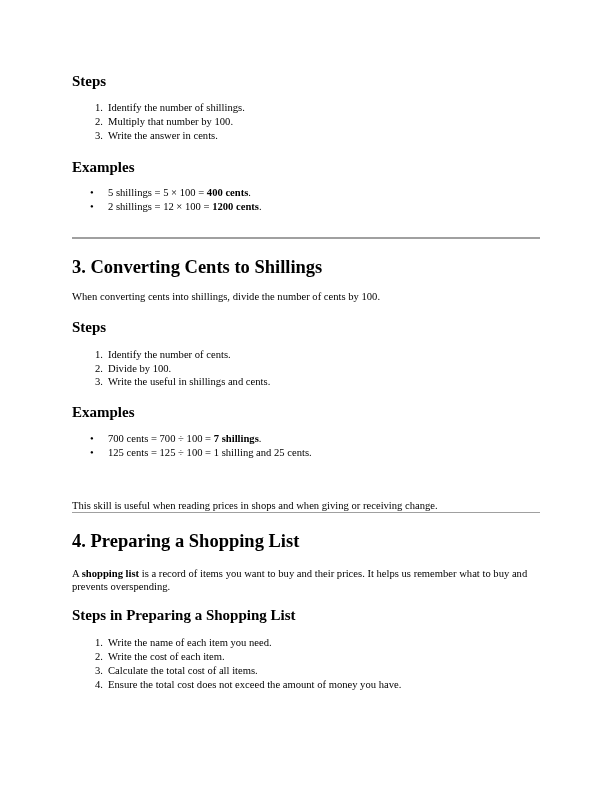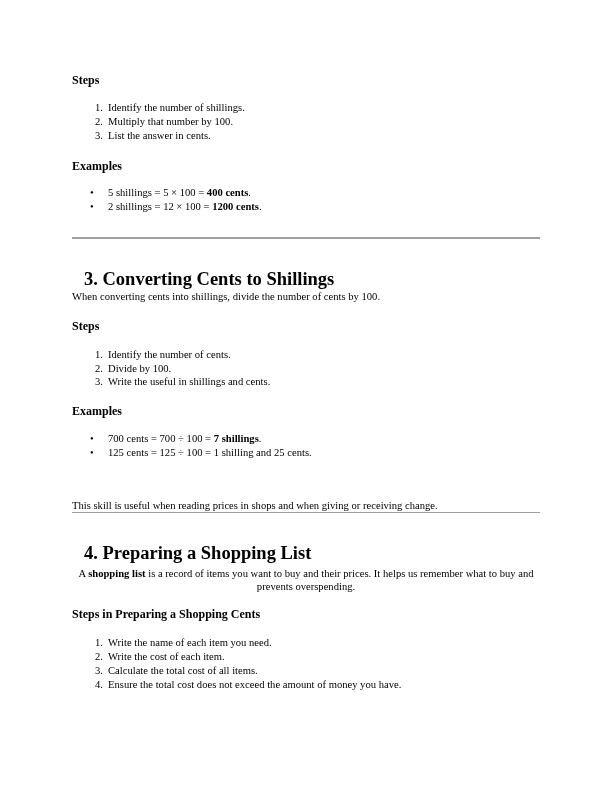--- a/index.html
+++ b/index.html
@@ -2,47 +2,47 @@
 <html><head>
   <meta charset="utf-8">
   <style>
     html, body { margin: 0; padding: 0; background: #ffffff; }
     body {
       width: 612px; height: 792px; position: relative; overflow: hidden;
       font-family: "Liberation Serif", serif; color: #000; font-size: 10.6px;
     }
     .page { position: absolute; left: 72px; top: 0; width: 468px; }
     .abs { position: absolute; left: 0; white-space: nowrap; }
-    h3 { margin: 0; font-size: 12px; font-weight: bold; }
-    h2 { margin: 12px; font-size: 18.5px; font-weight: bold; }
+    h3 { margin: 0; font-size: 15px; font-weight: bold; }
+    h2 { margin: 0; font-size: 18.5px; font-weight: bold; }
     .li { position: absolute; left: 0; white-space: nowrap; line-height: 13px; }
     .li .mk { position: absolute; left: 17px; width: 14px; text-align: right; }
     .li .bul { position: absolute; left: 18px; width: 8px; text-align: left; }
     .li .tx { position: absolute; left: 36px; }
     .hr { position: absolute; left: 0; width: 468px; background: #a0a0a0; }
-    .para { position: absolute; left: 0; width: 468px; line-height: 13px; text-align: center; }
+    .para { position: absolute; left: 0; width: 468px; line-height: 13px; }
   </style>
 </head>
 <body>
 
 <div class="page">
 
   <h3 class="abs" style="top:73px;">Steps</h3>
   <div>
     <div class="li" style="top:101px;">
         <span class="mk">1.</span>
         <span class="tx">Identify the number of shillings.</span>
       </div>
     <div class="li" style="top:115px;">
         <span class="mk">2.</span>
         <span class="tx">Multiply that number by 100.</span>
       </div>
     <div class="li" style="top:129px;">
         <span class="mk">3.</span>
-        <span class="tx">List the answer in cents.</span>
+        <span class="tx">Write the answer in cents.</span>
       </div>
   </div>
 
   <h3 class="abs" style="top:159px;">Examples</h3>
   <div>
     <div class="li" style="top:186px;">
         <span class="bul">•</span>
         <span class="tx"><span>5 shillings = 5 × 100 = </span><b>400 cents</b><span>.</span></span>
       </div>
     <div class="li" style="top:200px;">
@@ -84,21 +84,21 @@
       </div>
   </div>
 
   <div class="abs" style="top:500px;">This skill is useful when reading prices in shops and when giving or receiving change.</div>
 
   <div class="hr" style="top:512px; height:1px;"></div>
 
   <h2 class="abs" style="top:531px;">4. Preparing a Shopping List</h2>
   <div class="para" style="top:567px;"><span>A </span><b>shopping list</b><span> is a record of items you want to buy and their prices. It helps us remember what to buy and prevents overspending.</span></div>
 
-  <h3 class="abs" style="top:607px;">Steps in Preparing a Shopping Cents</h3>
+  <h3 class="abs" style="top:607px;">Steps in Preparing a Shopping List</h3>
   <div>
     <div class="li" style="top:636px;">
         <span class="mk">1.</span>
         <span class="tx">Write the name of each item you need.</span>
       </div>
     <div class="li" style="top:650px;">
         <span class="mk">2.</span>
         <span class="tx">Write the cost of each item.</span>
       </div>
     <div class="li" style="top:664px;">

